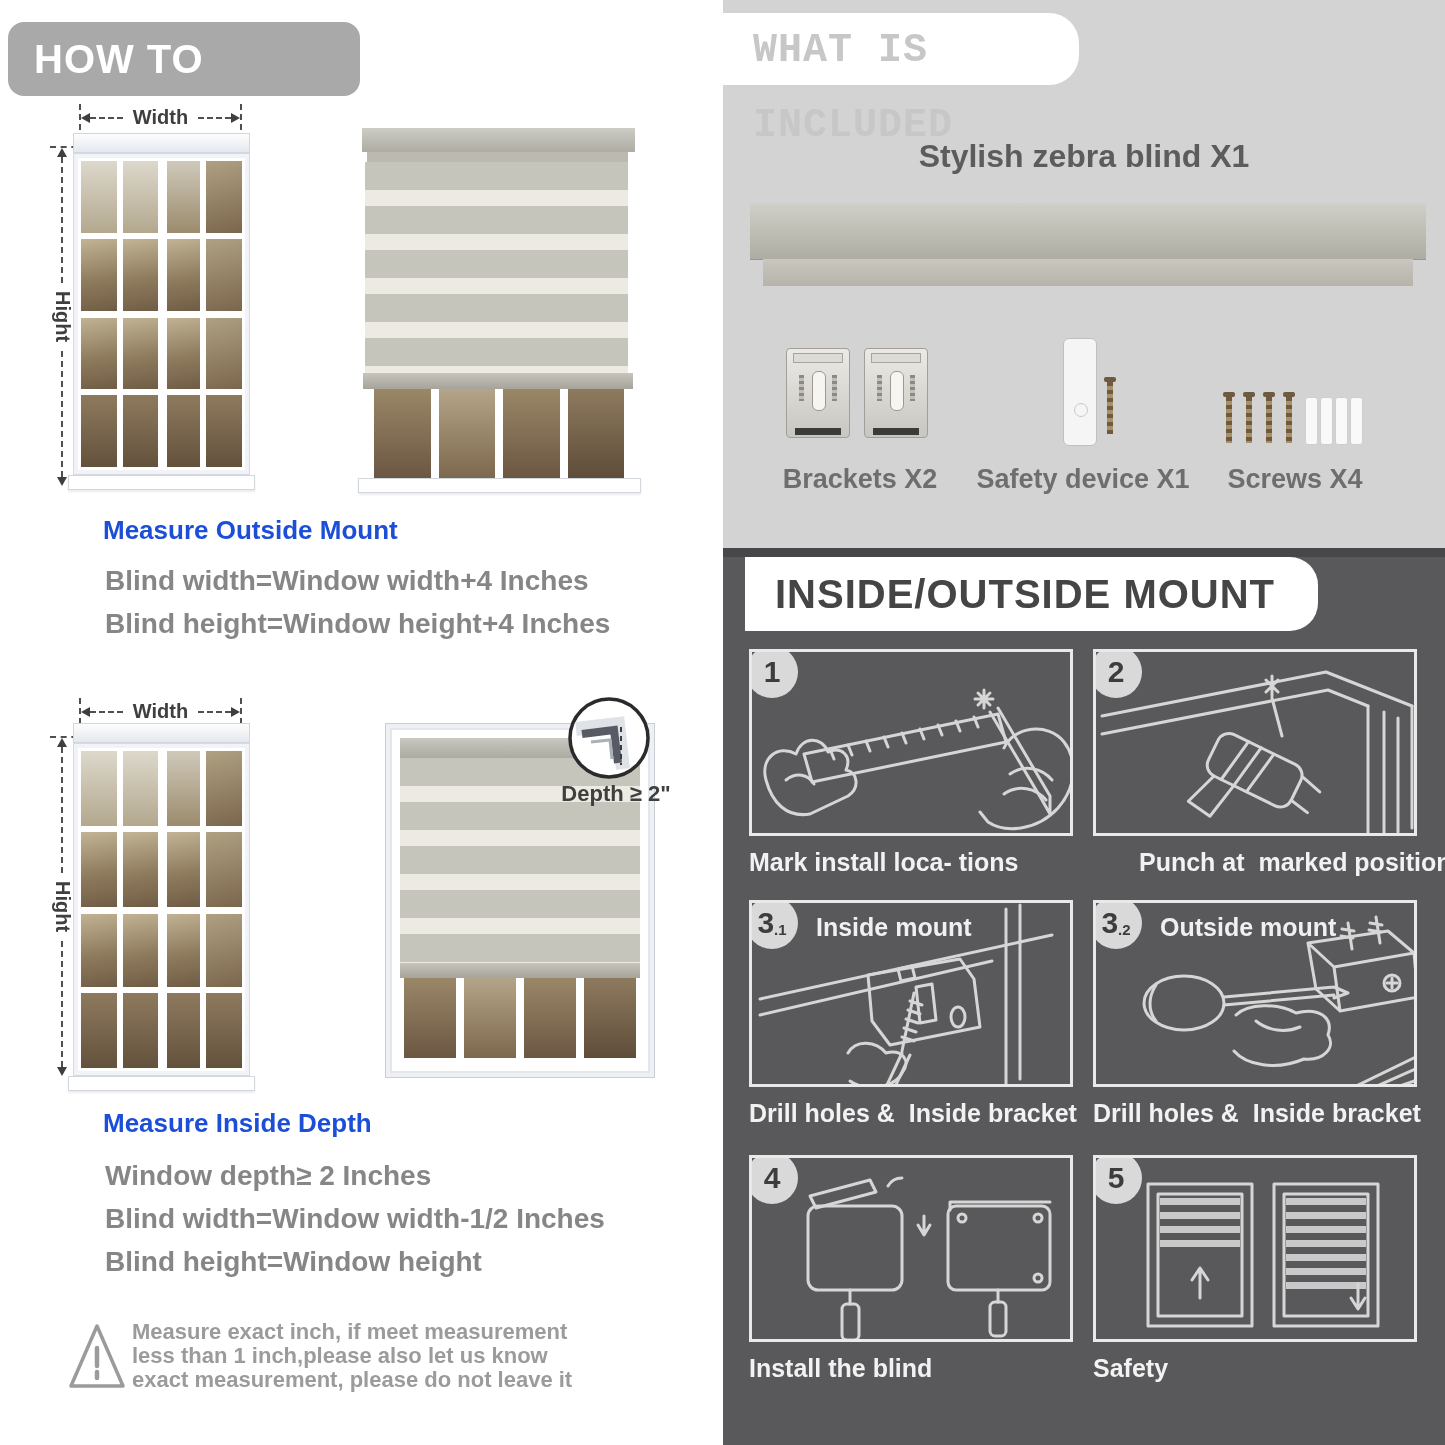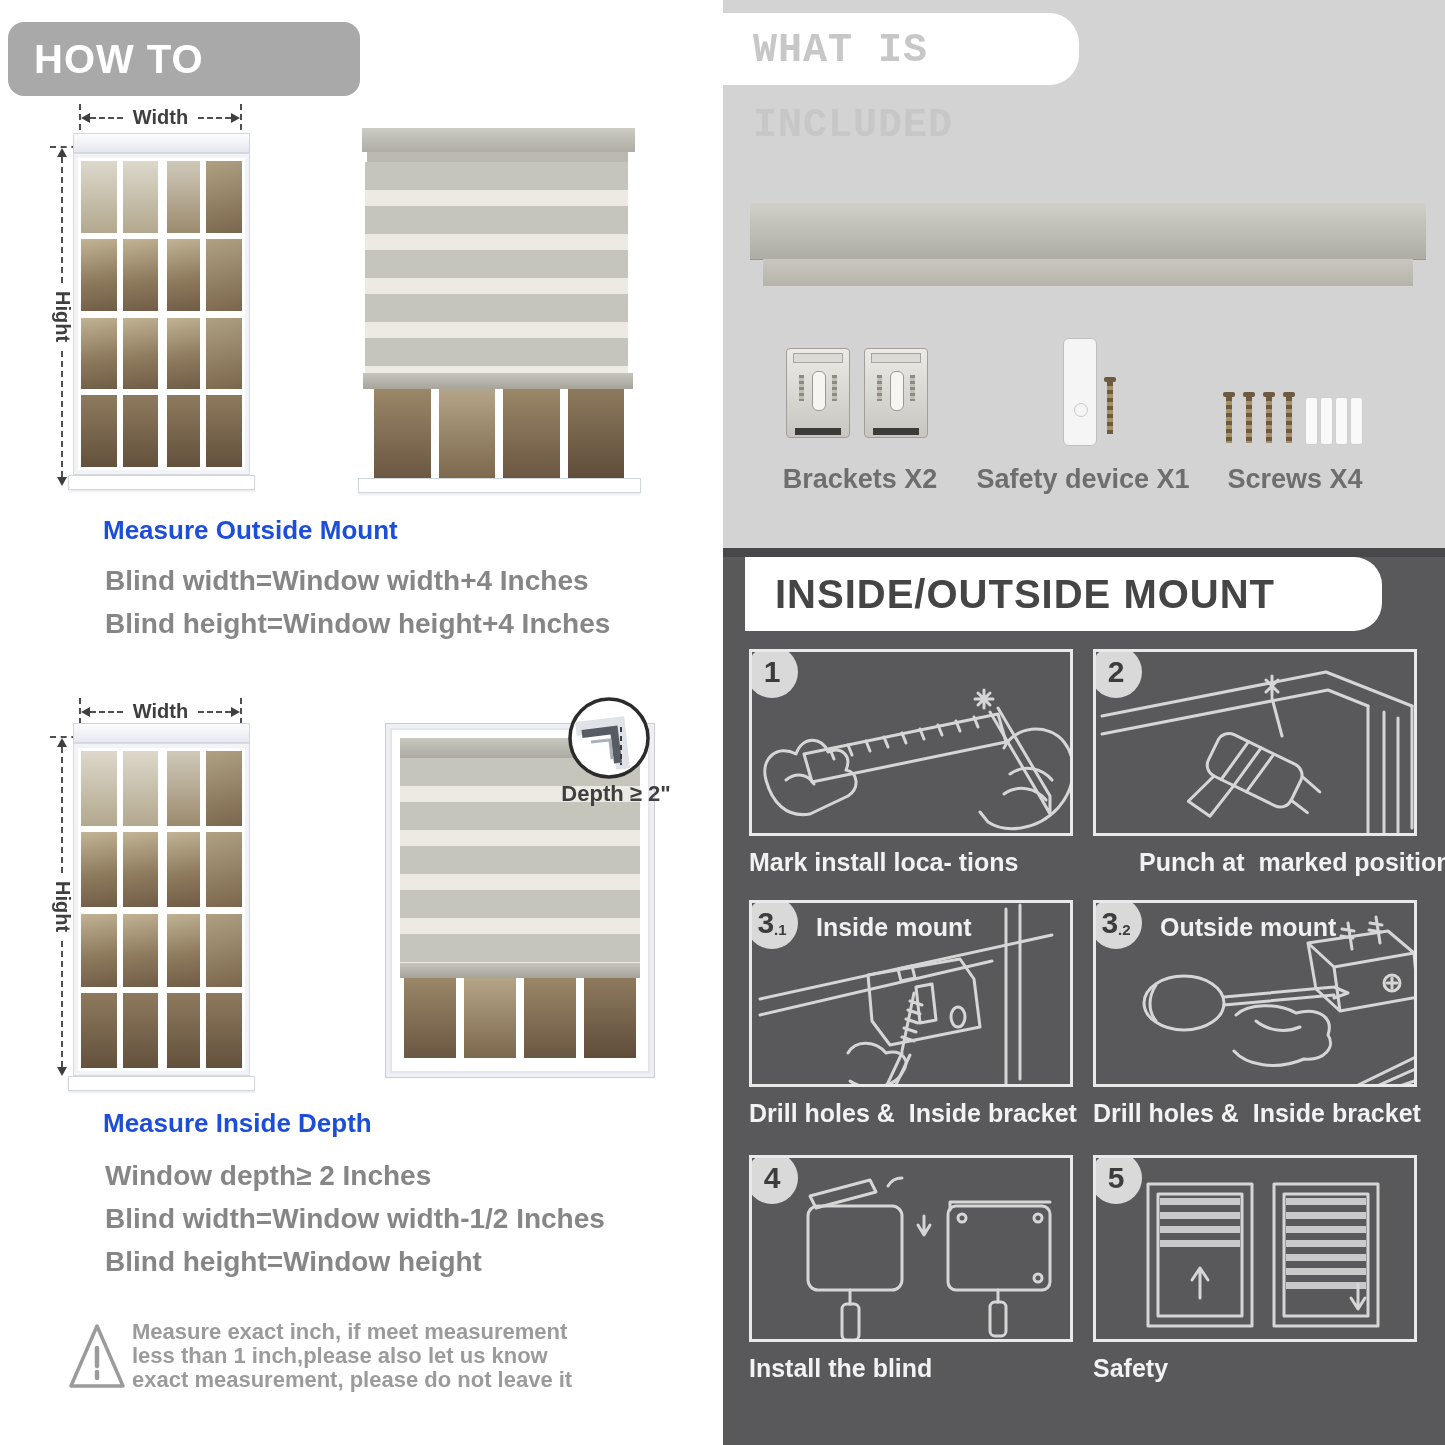--- a/index.html
+++ b/index.html
@@ -75,21 +75,21 @@
   .bracket:after{content:"";position:absolute;left:8px;right:8px;bottom:2px;height:7px;background:#3d3b38;}
   .safety{position:absolute;width:34px;height:108px;background:rgba(255,255,255,0.78);border:1px solid #bfbfbf;border-radius:6px;box-sizing:border-box;}
   .safety:before{content:"";position:absolute;left:50%;bottom:28px;width:12px;height:12px;margin-left:-6px;border:1px solid #c9c9c9;border-radius:50%;}
   .screw{position:absolute;width:6px;background:repeating-linear-gradient(180deg,#6e5a40 0 4px,#a98f66 4px 8px);}
   .screw:before{content:"";position:absolute;top:-5px;left:-3px;width:12px;height:5px;background:#6e5a40;border-radius:2px;}
   .anchor{position:absolute;width:11px;height:46px;background:rgba(255,255,255,0.85);border:1px solid #cfcfcf;border-radius:3px;}
   .part-label{position:absolute;top:464px;width:220px;text-align:center;font-size:27px;font-weight:bold;color:#6e6e6e;}
 
   .dark-strip{left:723px;top:548px;width:722px;height:9px;background:#47474a;}
   .dark-sec{left:723px;top:557px;width:722px;height:888px;background:#59595b;}
-  .iom-banner{left:745px;top:557px;width:637px;height:74px;background:#ffffff;border-radius:0 28px 28px 0;
+  .iom-banner{left:745px;top:557px;width:573px;height:74px;background:#ffffff;border-radius:0 28px 28px 0;
     color:#454545;font-size:40px;font-weight:bold;line-height:74px;padding-left:30px;box-sizing:border-box;letter-spacing:1px;}
 
   .step{position:absolute;width:324px;height:187px;border:3px solid #e9e9e9;box-sizing:border-box;overflow:hidden;}
   .step svg{position:absolute;left:0;top:0;}
   .badge{position:absolute;top:-6px;left:-6px;width:52px;height:52px;border-radius:50%;background:#d9d9d9;
     color:#3d3d3d;font-size:30px;font-weight:bold;display:flex;align-items:center;justify-content:center;}
   .badge .sub{font-size:15px;margin-top:12px;}
   .step-title{position:absolute;left:64px;top:10px;font-size:25px;font-weight:bold;color:#f0f0f0;}
   .step-cap{position:absolute;width:340px;font-size:25px;font-weight:bold;color:#f2f2f2;}
 
@@ -257,20 +257,21 @@
   <div class="abs sub-line" style="left:105px;top:1246px;">Blind height=Window height</div>
 
   <svg class="abs" style="left:68px;top:1320px;" width="58" height="72" viewBox="0 0 58 72">
     <path class="warn-tri" d="M29,6 L55,66 L3,66 Z"></path>
     <path d="M29,28 L29,46 M29,52 L29,58" stroke="#9b9b9b" stroke-width="4.5" stroke-linecap="round"></path>
   </svg>
   <div class="abs warn-text" style="left:132px;top:1320px;width:452px;">Measure exact inch, if meet measurement less than 1 inch,please also let us know exact measurement, please do not leave it</div>
 
   <div class="abs right-top"></div>
   <div class="abs wi-banner">WHAT IS INCLUDED</div>
+  <div class="abs product-label">Stylish zebra blind X1</div>
 
   <div class="abs headrail"></div>
   <div class="abs headrail-lip"></div>
 
   <div class="bracket" style="left:786px;top:348px;">
       <span class="slot"></span>
       <span class="s1"></span>
       <span class="s2"></span>
     </div>
   <div class="bracket" style="left:864px;top:348px;">

